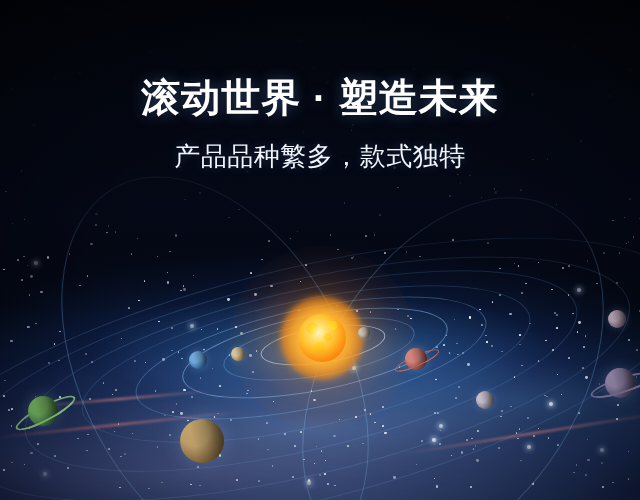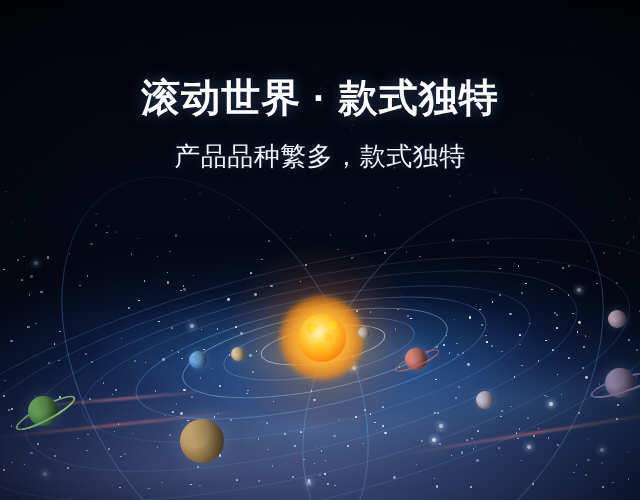--- a/index.html
+++ b/index.html
@@ -676,17 +676,17 @@
         <div class="planet" style="width: 30px; height: 30px; background: radial-gradient(circle at 34% 30%, rgb(169, 154, 196) 0%, rgb(169, 154, 196) 34%, rgb(80, 69, 110) 88%, rgb(11, 16, 32) 100%); box-shadow: rgba(160, 200, 255, 0.28) 0px 0px 13.5px;"></div>
         <div class="planet-shade" style="width: 30px; height: 30px;"></div>
         <div class="ring" style="left: -16.5px; top: 9px; width: 63px; height: 12px; border-width: 2.1px; border-color: transparent transparent rgb(143, 130, 173); transform: rotate(-18deg);"></div>
       </div>
     </div>
 
   <div class="layer" id="top-vignette"></div>
   <div class="layer" id="edge-vignette"></div>
 
   <div id="text-block">
-    <h1 id="main-title">滚动世界 · 款式独特</h1>
+    <h1 id="main-title">滚动世界 · 塑造未来</h1>
     <p class="sub-line" id="sub-line-1">产品品种繁多，款式独特</p>
   </div>
 
 </div>
 
 </body></html>

